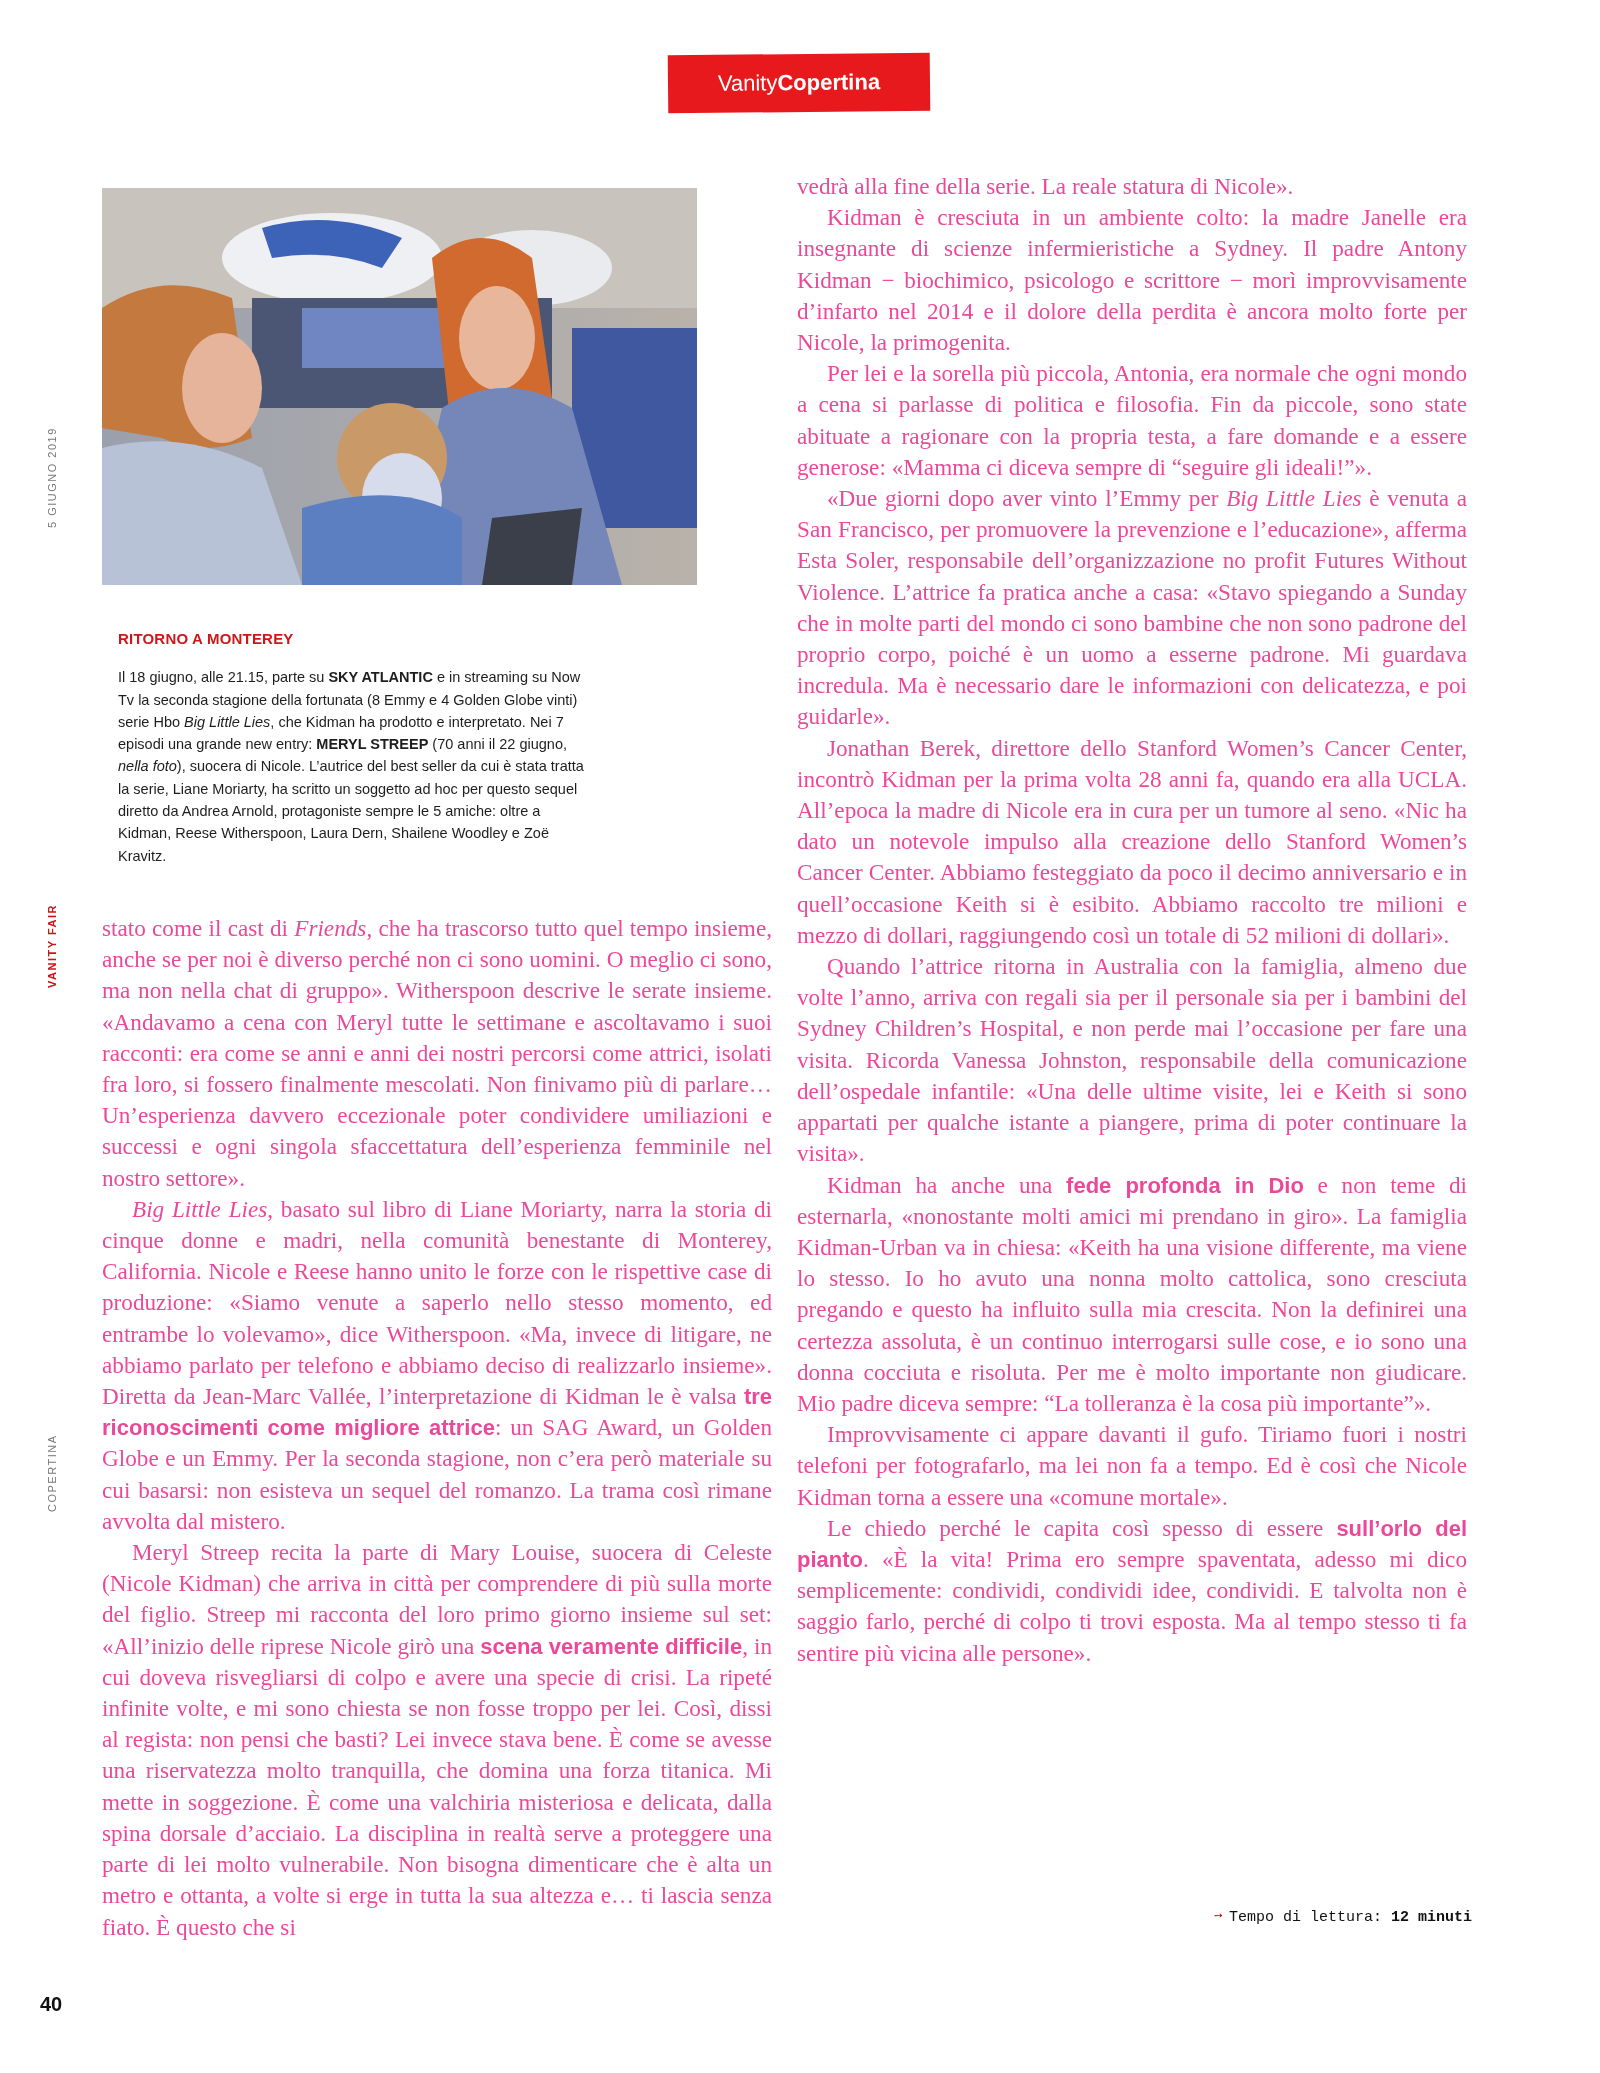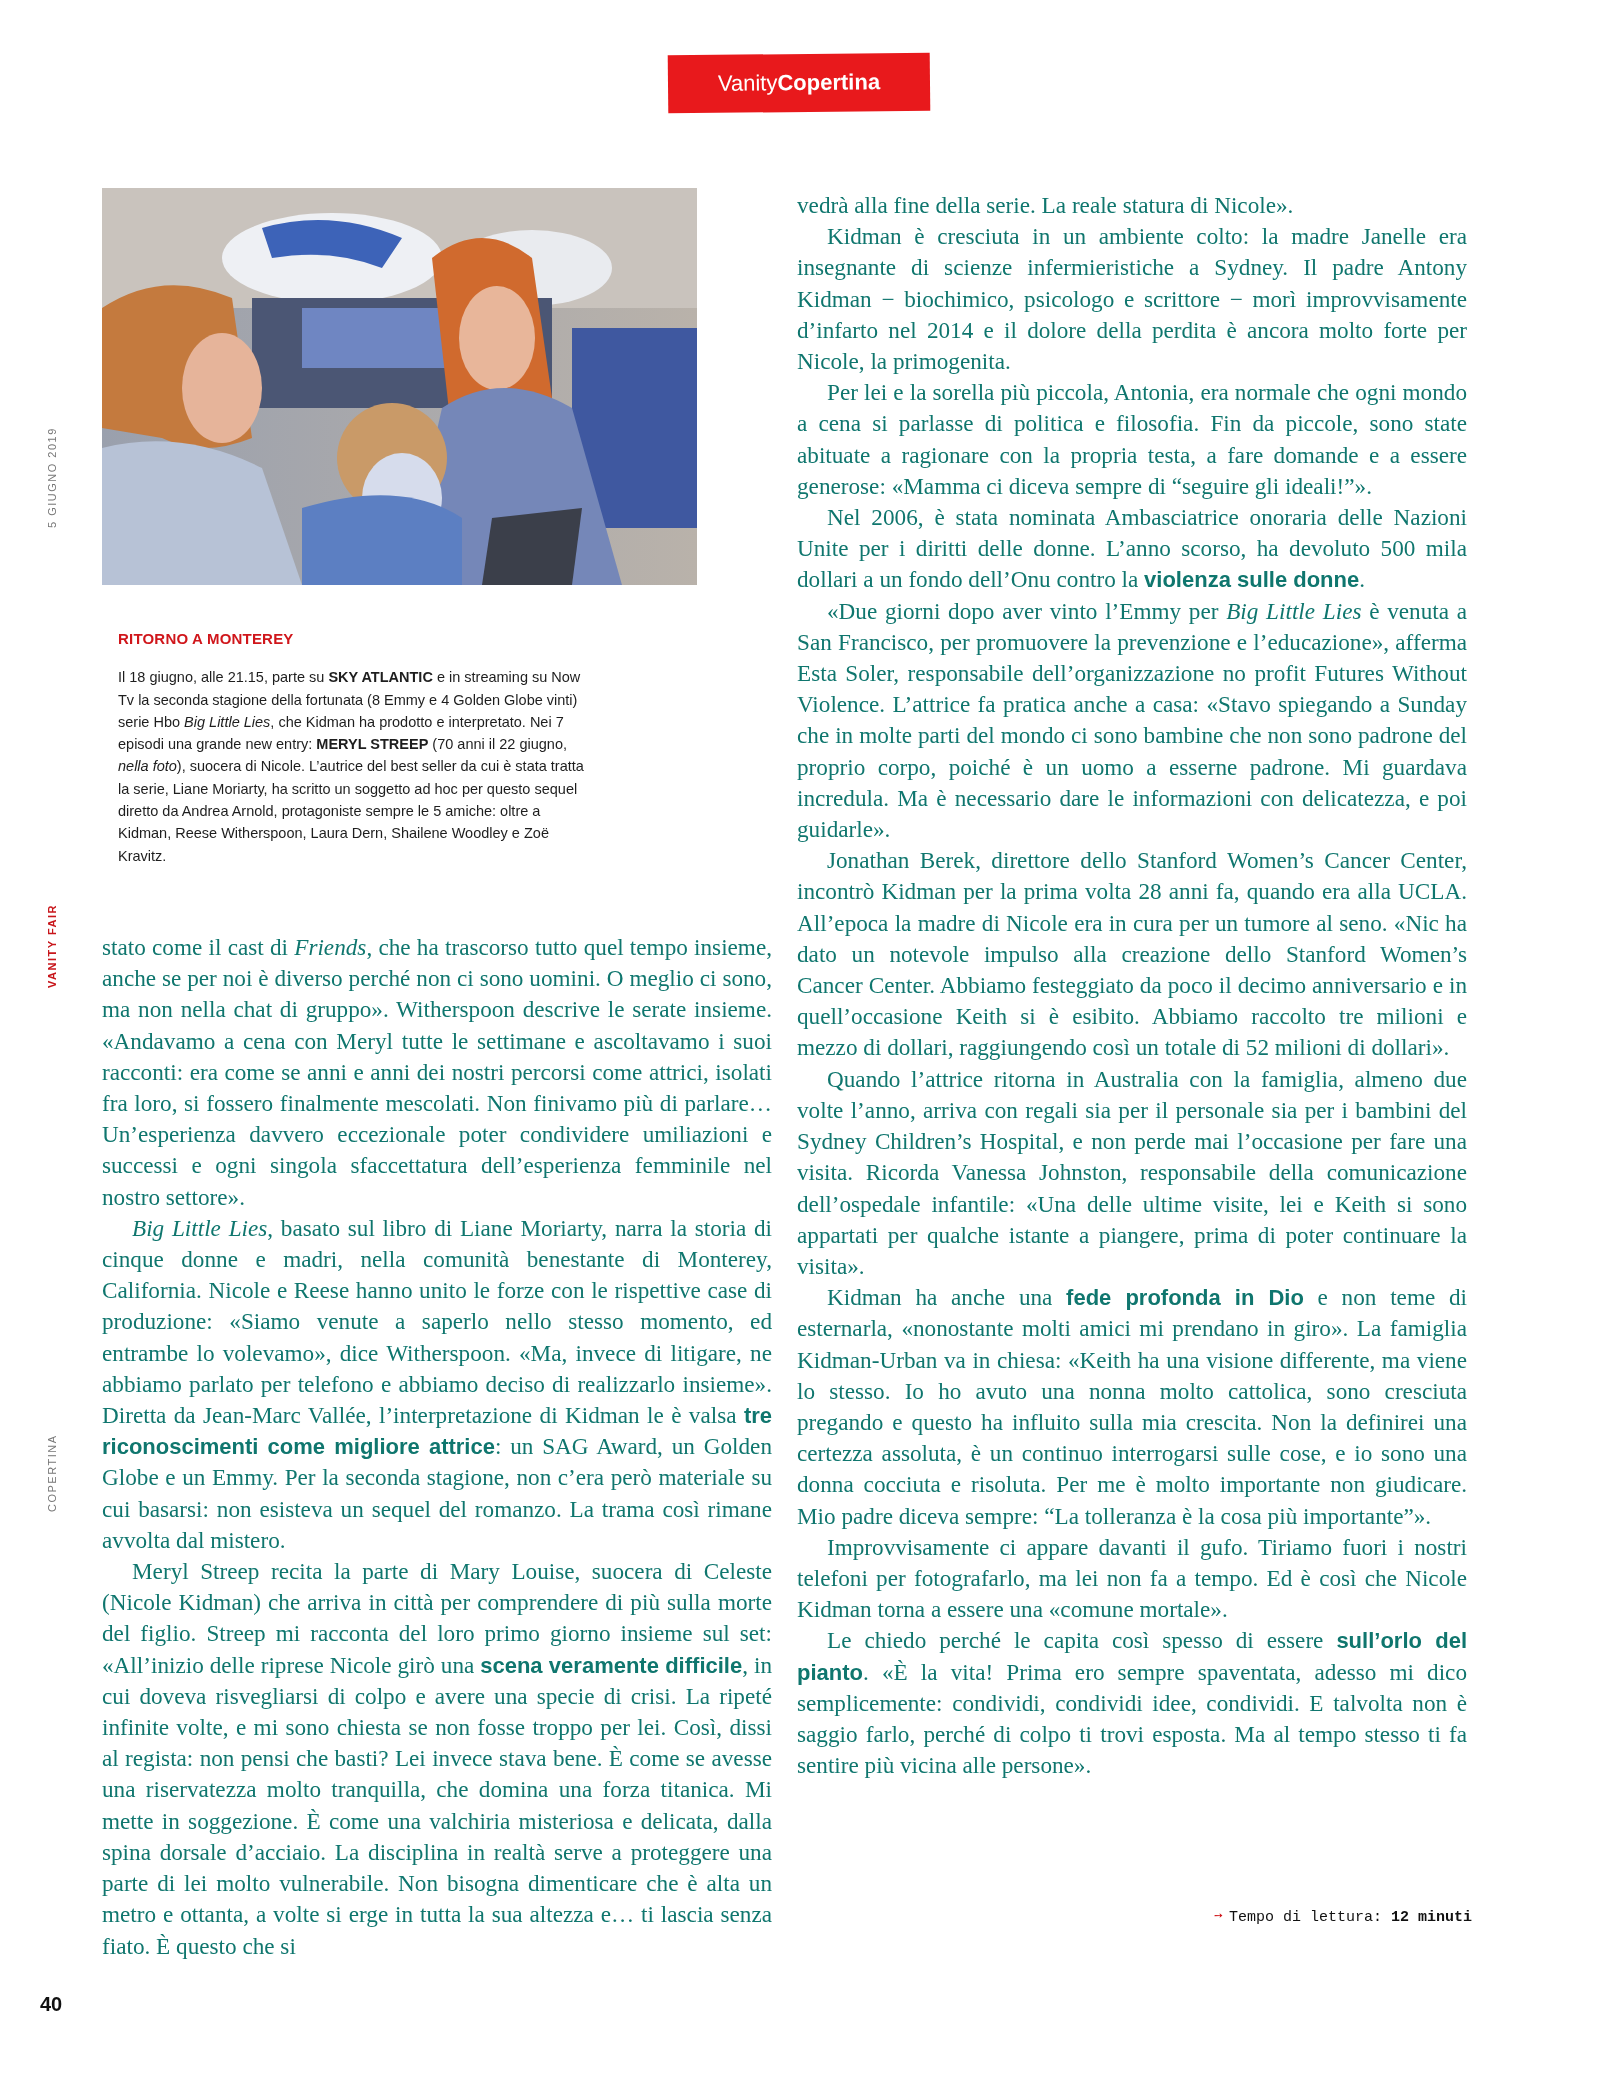--- a/index.html
+++ b/index.html
@@ -26,21 +26,21 @@
   .photo svg { width: 100%; height: 100%; display: block; }
   .caption {
     position: absolute; left: 102px; top: 612px; width: 500px;
     font-family: "Liberation Sans", sans-serif; font-size: 14.5px; line-height: 22.3px; color: #1e1e1e;
   }
   .caption-title { color: #d0161b; font-weight: 700; font-size: 15px; letter-spacing: 0.2px; }
   .caption p { margin: 16px; }
   .col {
     position: absolute; width: 670px;
     font-family: "Liberation Serif", serif; font-size: 23.2px; line-height: 31.2px;
-    text-align: justify; color: #0f766e; margin-top: 19px;
+    text-align: justify; color: #ec4899;
   }
   .col p { margin: 0; text-indent: 30px; }
   .col p.noindent { text-indent: 0; }
   .col .hl { font-family: "Liberation Sans", sans-serif; font-weight: 700; font-size: 22px; }
   .col-left { left: 102px; top: 913px; }
   .col-right { left: 797px; top: 171px; }
   .reading-time {
     position: absolute; right: 128px; top: 1907px;
     font-family: Liberation Mono, monospace; font-size: 15px; color: #111;
   }
@@ -99,21 +99,20 @@
 
 <div class="col col-left">
     <p class="noindent"><span>stato come il cast di </span><i>Friends</i><span>, che ha trascorso tutto quel tempo insieme, anche se per noi è diverso perché non ci sono uomini. O meglio ci sono, ma non nella chat di gruppo». Witherspoon descrive le serate insieme. «Andavamo a cena con Meryl tutte le settimane e ascoltavamo i suoi racconti: era come se anni e anni dei nostri percorsi come attrici, isolati fra loro, si fossero finalmente mescolati. Non finivamo più di parlare… Un’esperienza davvero eccezionale poter condividere umiliazioni e successi e ogni singola sfaccettatura dell’esperienza femminile nel nostro settore».</span></p>
     <p><i>Big Little Lies</i><span>, basato sul libro di Liane Moriarty, narra la storia di cinque donne e madri, nella comunità benestante di Monterey, California. Nicole e Reese hanno unito le forze con le rispettive case di produzione: «Siamo venute a saperlo nello stesso momento, ed entrambe lo volevamo», dice Witherspoon. «Ma, invece di litigare, ne abbiamo parlato per telefono e abbiamo deciso di realizzarlo insieme». Diretta da Jean-Marc Vallée, l’interpretazione di Kidman le è valsa </span><span class="hl">tre riconoscimenti come migliore attrice</span><span>: un SAG Award, un Golden Globe e un Emmy. Per la seconda stagione, non c’era però materiale su cui basarsi: non esisteva un sequel del romanzo. La trama così rimane avvolta dal mistero.</span></p>
     <p><span>Meryl Streep recita la parte di Mary Louise, suocera di Celeste (Nicole Kidman) che arriva in città per comprendere di più sulla morte del figlio. Streep mi racconta del loro primo giorno insieme sul set: «All’inizio delle riprese Nicole girò una </span><span class="hl">scena veramente difficile</span><span>, in cui doveva risvegliarsi di colpo e avere una specie di crisi. La ripeté infinite volte, e mi sono chiesta se non fosse troppo per lei. Così, dissi al regista: non pensi che basti? Lei invece stava bene. È come se avesse una riservatezza molto tranquilla, che domina una forza titanica. Mi mette in soggezione. È come una valchiria misteriosa e delicata, dalla spina dorsale d’acciaio. La disciplina in realtà serve a proteggere una parte di lei molto vulnerabile. Non bisogna dimenticare che è alta un metro e ottanta, a volte si erge in tutta la sua altezza e… ti lascia senza fiato. È questo che si</span></p>
   </div>
 <div class="col col-right">
     <p class="noindent"><span>vedrà alla fine della serie. La reale statura di Nicole».</span></p>
     <p><span>Kidman è cresciuta in un ambiente colto: la madre Janelle era insegnante di scienze infermieristiche a Sydney. Il padre Antony Kidman − biochimico, psicologo e scrittore − morì improvvisamente d’infarto nel 2014 e il dolore della perdita è ancora molto forte per Nicole, la primogenita.</span></p>
     <p><span>Per lei e la sorella più piccola, Antonia, era normale che ogni mondo a cena si parlasse di politica e filosofia. Fin da piccole, sono state abituate a ragionare con la propria testa, a fare domande e a essere generose: «Mamma ci diceva sempre di “seguire gli ideali!”».</span></p>
-    <p><span>Nel 2006, è stata nominata Ambasciatrice onoraria delle Nazioni Unite per i diritti delle donne. L’anno scorso, ha devoluto 500 mila dollari a un fondo dell’Onu contro la </span><span class="hl">violenza sulle donne</span><span>.</span></p>
     <p><span>«Due giorni dopo aver vinto l’Emmy per </span><i>Big Little Lies</i><span> è venuta a San Francisco, per promuovere la prevenzione e l’educazione», afferma Esta Soler, responsabile dell’organizzazione no profit Futures Without Violence. L’attrice fa pratica anche a casa: «Stavo spiegando a Sunday che in molte parti del mondo ci sono bambine che non sono padrone del proprio corpo, poiché è un uomo a esserne padrone. Mi guardava incredula. Ma è necessario dare le informazioni con delicatezza, e poi guidarle».</span></p>
     <p><span>Jonathan Berek, direttore dello Stanford Women’s Cancer Center, incontrò Kidman per la prima volta 28 anni fa, quando era alla UCLA. All’epoca la madre di Nicole era in cura per un tumore al seno. «Nic ha dato un notevole impulso alla creazione dello Stanford Women’s Cancer Center. Abbiamo festeggiato da poco il decimo anniversario e in quell’occasione Keith si è esibito. Abbiamo raccolto tre milioni e mezzo di dollari, raggiungendo così un totale di 52 milioni di dollari».</span></p>
     <p><span>Quando l’attrice ritorna in Australia con la famiglia, almeno due volte l’anno, arriva con regali sia per il personale sia per i bambini del Sydney Children’s Hospital, e non perde mai l’occasione per fare una visita. Ricorda Vanessa Johnston, responsabile della comunicazione dell’ospedale infantile: «Una delle ultime visite, lei e Keith si sono appartati per qualche istante a piangere, prima di poter continuare la visita».</span></p>
     <p><span>Kidman ha anche una </span><span class="hl">fede profonda in Dio</span><span> e non teme di esternarla, «nonostante molti amici mi prendano in giro». La famiglia Kidman-Urban va in chiesa: «Keith ha una visione differente, ma viene lo stesso. Io ho avuto una nonna molto cattolica, sono cresciuta pregando e questo ha influito sulla mia crescita. Non la definirei una certezza assoluta, è un continuo interrogarsi sulle cose, e io sono una donna cocciuta e risoluta. Per me è molto importante non giudicare. Mio padre diceva sempre: “La tolleranza è la cosa più importante”».</span></p>
     <p><span>Improvvisamente ci appare davanti il gufo. Tiriamo fuori i nostri telefoni per fotografarlo, ma lei non fa a tempo. Ed è così che Nicole Kidman torna a essere una «comune mortale».</span></p>
     <p><span>Le chiedo perché le capita così spesso di essere </span><span class="hl">sull’orlo del pianto</span><span>. «È la vita! Prima ero sempre spaventata, adesso mi dico semplicemente: condividi, condividi idee, condividi. E talvolta non è saggio farlo, perché di colpo ti trovi esposta. Ma al tempo stesso ti fa sentire più vicina alle persone».</span></p>
   </div>
 
 <div class="reading-time">
   <span class="arrow">➙</span><span>Tempo di lettura:</span> <b>12 minuti</b>

